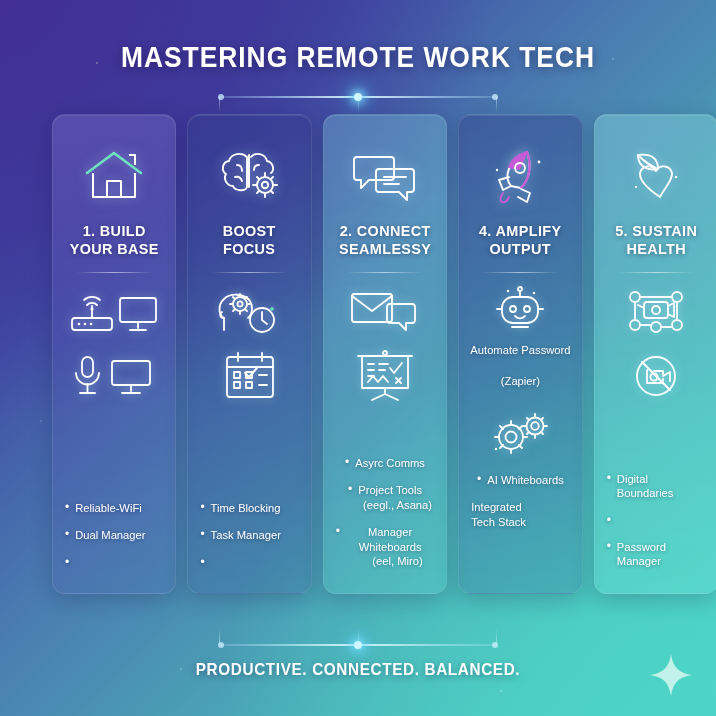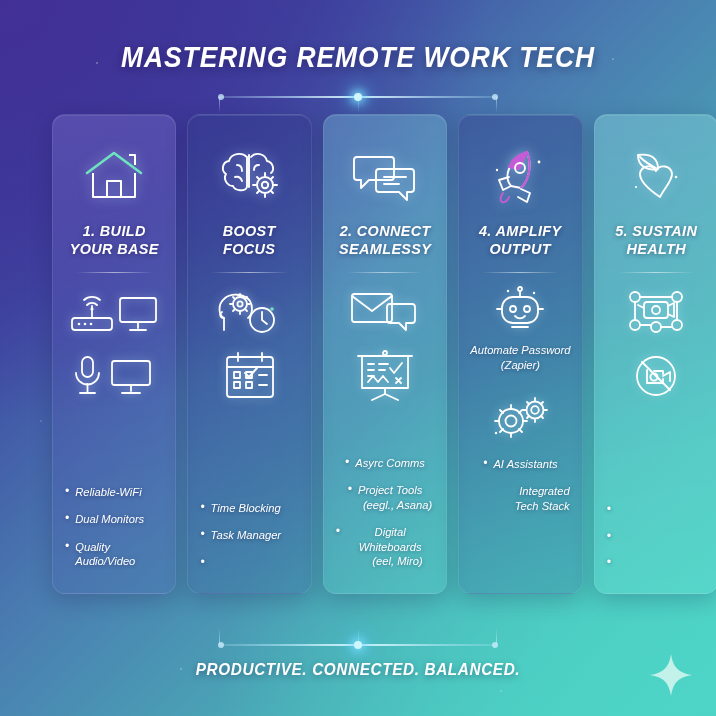--- a/index.html
+++ b/index.html
@@ -7,21 +7,20 @@
     width:716px;height:716px;overflow:hidden;
     font-family:"Liberation Sans", sans-serif;
     background:#3a3296;
   }
   .stage{
     position:relative;width:716px;height:716px;overflow:hidden;
     background:
       radial-gradient(120% 100% at 100% 100%, rgba(77,212,198,0.98) 0%, rgba(77,212,198,0.55) 26%, rgba(77,212,198,0.0) 58%),
       radial-gradient(110% 95% at 0% 0%, rgba(66,48,150,1) 0%, rgba(62,52,152,0.75) 30%, rgba(62,52,152,0.0) 62%),
       linear-gradient(135deg, #3b3297 0%, #3f4aa3 22%, #4a7fb1 46%, #4aa8b6 68%, #4ccbc1 88%, #55dbcb 100%);
-    font-style: italic;
   }
   .stars{position:absolute;inset:0;pointer-events:none;}
   .st{position:absolute;background:#fff;border-radius:50%;opacity:.5;}
 
   
   .title{
     position:absolute;top:40px;left:0;width:716px;text-align:center;
     color:#ffffff;font-size:30px;letter-spacing:1.1px;font-weight:bold;
     font-family:"Liberation Sans Narrow","Liberation Sans",sans-serif;
     transform:scaleX(.88);transform-origin:center;
@@ -170,25 +169,24 @@
           </svg>
         </div>
       </div>
       <div class="bullets">
         <div class="bullet">
           <span class="dot">•</span>
           <span>Reliable-WiFi</span>
         </div>
         <div class="bullet">
           <span class="dot">•</span>
-          <span>Dual Monitors</span>
-        </div>
-        <div class="bullet">
-          <span class="dot">•</span>
-          <span>Quality Audio/Video</span>
+          <span>Dual Manager</span>
+        </div>
+        <div class="bullet">
+          <span class="dot">•</span>
         </div>
       </div>
     </div>
 
     <div class="card c2">
       <div class="hero">
         <svg width="70" height="58" viewBox="0 0 70 58" fill="none" stroke="#ffffff" stroke-width="1.9" stroke-linecap="round" stroke-linejoin="round">
           <path d="M32 10 c-5-5-16-4-18 4 c-7 1-8 10-3 13 c-3 5 1 12 7 12 c2 5 12 6 14 1 Z"></path>
           <path d="M36 10 c4-5 14-4 16 4 c6 1 8 9 4 12"></path>
           <path d="M34 8 V40"></path>
@@ -286,21 +284,21 @@
         <div class="bullet">
           <span class="row">
             <span class="dot">•</span>
             <span>Project Tools</span>
           </span>
           <span class="sub">(eegl., Asana)</span>
         </div>
         <div class="bullet">
           <span class="row">
             <span class="dot">•</span>
-            <span>Digital Whiteboards</span>
+            <span>Manager Whiteboards</span>
           </span>
           <span class="sub">(eel, Miro)</span>
         </div>
       </div>
     </div>
 
     <div class="card c4">
       <div class="hero">
         <svg width="66" height="60" viewBox="0 0 66 60" fill="none" stroke="#ffffff" stroke-width="1.9" stroke-linecap="round" stroke-linejoin="round">
           <path d="M24 40 C16 30 22 14 40 6 c4 10 4 26-6 36 Z" fill="none"></path>
@@ -326,42 +324,42 @@
             <path d="M32 12 V6"></path>
               <circle cx="32" cy="4" r="2"></circle>
             <path d="M14 24 H9 M50 24 H55"></path>
             <path d="M24 42 H40"></path>
             <circle cx="20" cy="6" r="1.2" fill="#fff" stroke="none"></circle>
             <circle cx="46" cy="8" r="1.2" fill="#fff" stroke="none"></circle>
           </svg>
         </div>
       </div>
       <div class="cap-txt">Automate Password</div>
-      <div class="cap-txt" style="margin-top:0">(Zapier)</div>
+      <div class="cap-txt" style="margin-top:16px">(Zapier)</div>
       <div class="icons" style="margin-top:14px">
         <div class="ibox">
           <svg width="70" height="50" viewBox="0 0 70 50" fill="none" stroke="#ffffff" stroke-width="1.8" stroke-linecap="round" stroke-linejoin="round">
             <circle cx="26" cy="28" r="12"></circle>
               <circle cx="26" cy="28" r="5.5"></circle>
             <path d="M26 12 v4 M26 40 v4 M10 28 h4 M38 28 h4 M15 17 l3 3 M34 36 l3 3 M37 17 l-3 3 M18 36 l-3 3"></path>
             <circle cx="50" cy="17" r="8.5"></circle>
               <circle cx="50" cy="17" r="3.8"></circle>
             <path d="M50 5 v3 M50 26 v3 M38 17 h3 M59 17 h3 M42 9 l2 2 M56 23 l2 2 M58 9 l-2 2 M44 23 l-2 2"></path>
             <circle cx="11" cy="40" r="1.2" fill="#fff" stroke="none"></circle>
           </svg>
         </div>
       </div>
       <div class="bullets center" style="margin-top:8px">
         <div class="bullet">
           <span class="row">
             <span class="dot">•</span>
-            <span>AI Assistants</span>
+            <span>AI Whiteboards</span>
           </span>
         </div>
-        <div class="bullet nob" style="display:block;text-align:right">
+        <div class="bullet nob" style="display:block;text-align:left">
           <div>Integrated</div>
           <div>Tech Stack</div>
         </div>
       </div>
     </div>
 
     <div class="card c5">
       <div class="hero">
         <svg width="64" height="58" viewBox="0 0 64 58" fill="none" stroke="#ffffff" stroke-width="1.9" stroke-linecap="round" stroke-linejoin="round">
           <path d="M14 8 c14-2 20 4 20 14 c-10 2-20-2-20-14 Z"></path>
@@ -395,26 +393,28 @@
             <path d="M20 20 v13 h16 v-4"></path>
             <path d="M36 24 v-3 h-9"></path>
             <path d="M36 26 l7-4 v9"></path>
             <circle cx="27" cy="27" r="3.6"></circle>
           </svg>
         </div>
       </div>
       <div class="bullets">
         <div class="bullet">
           <span class="dot">•</span>
-        </div>
-        <div class="bullet">
-          <span class="dot">•</span>
-        </div>
-        <div class="bullet">
-          <span class="dot">•</span>
+          <span>Digital Boundaries</span>
+        </div>
+        <div class="bullet">
+          <span class="dot">•</span>
+        </div>
+        <div class="bullet">
+          <span class="dot">•</span>
+          <span>Password Manager</span>
         </div>
       </div>
     </div>
 
   </div>
 
   <div class="rail down">
     <span class="bar"></span>
     <span class="tick a"></span>
     <span class="tick b"></span>

